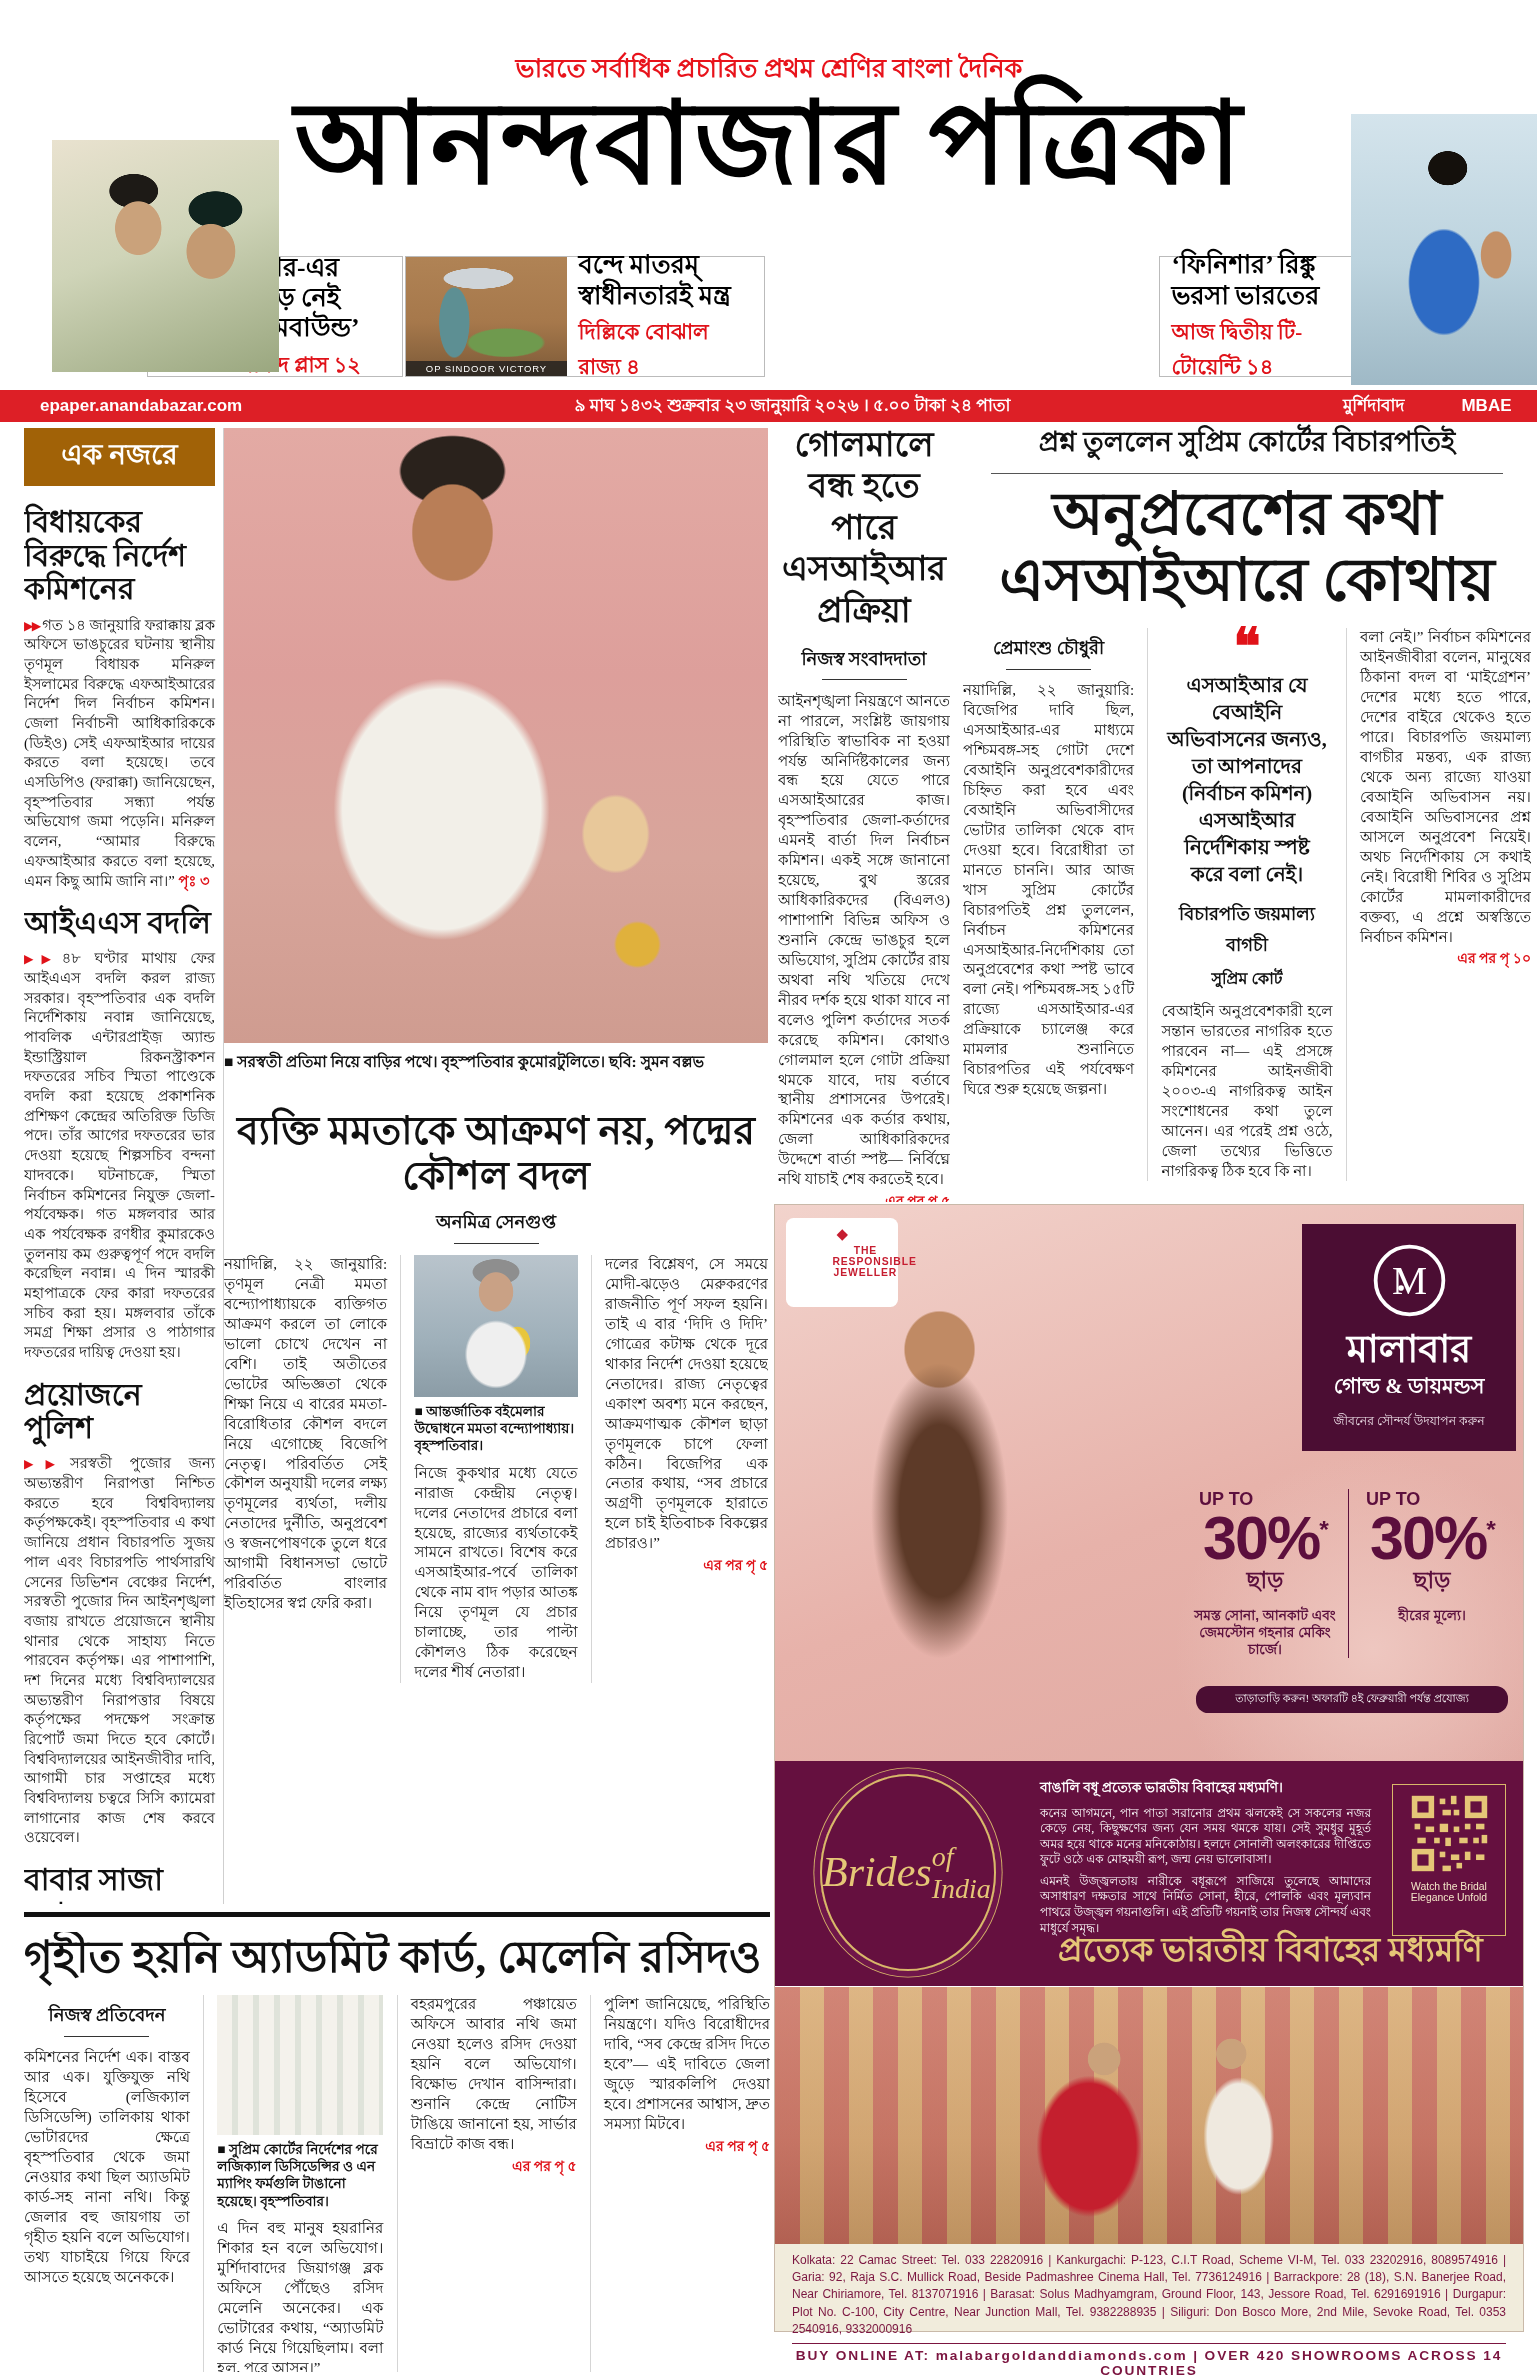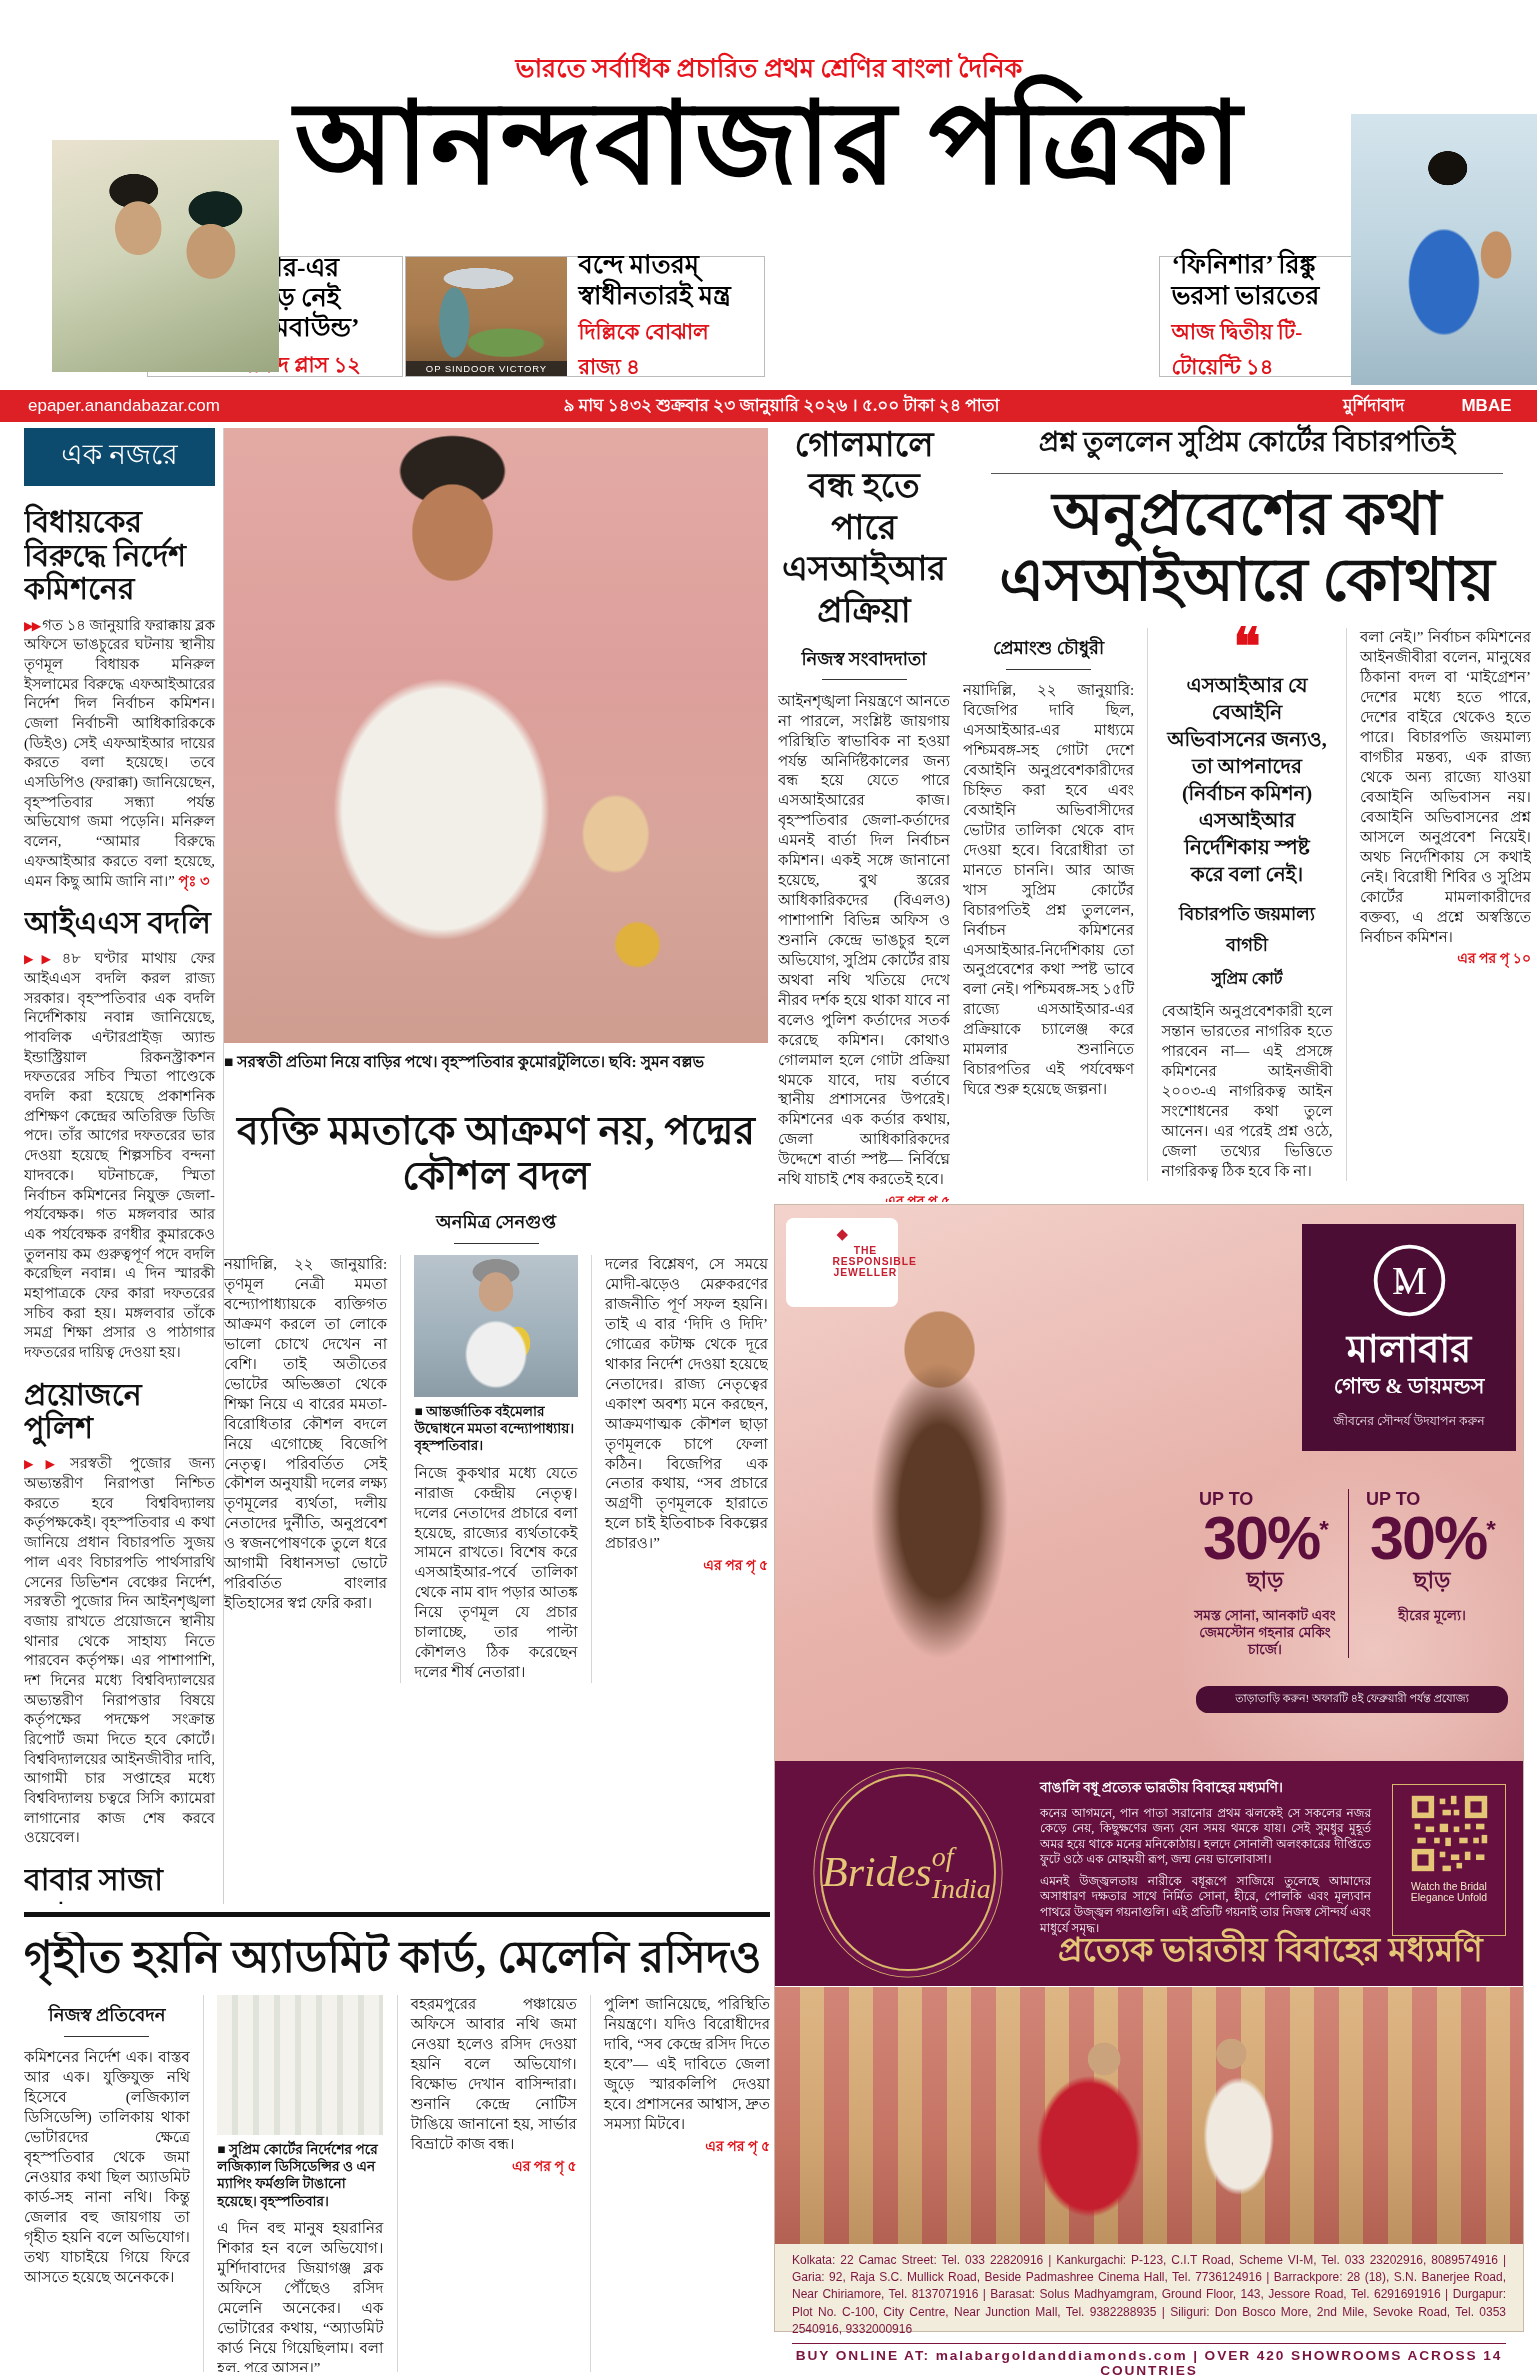--- a/index.html
+++ b/index.html
@@ -39,27 +39,27 @@
       radial-gradient(28px 24.6px at 30% 30%,#d94f3a 60%,transparent 63%),
       radial-gradient(38px 28px at 66% 42%,#e8e4da 60%,transparent 63%),
       radial-gradient(28px 28px at 50% 75%,#e0a13c 60%,transparent 63%),
       linear-gradient(160deg,#c9703d 0%,#b2543a 50%,#8e3f2f 100%);}
   .ov{position:absolute;left:0;right:0;bottom:0;background:rgba(30,30,30,.8);color:#fff;
       font-family:"Liberation Sans",sans-serif;font-size:9.5px;letter-spacing:0.9px;
       text-align:center;padding:1.9px 0;}
   
   .datebar{top:390px;left:0;width:100%;height:32px;background:#dd1f26;color:#fff;
            display:flex;align-items:center;font-size:17px;z-index:6;}
-  .datebar .l{margin-left:28px;font-family:"Liberation Sans",sans-serif;font-weight:normal;}
+  .datebar .l{margin-left:40px;font-family:"Liberation Sans",sans-serif;font-weight:bold;}
   .datebar .c{flex:1;text-align:center;font-weight:bold;}
   .datebar .r{margin-right:57px;font-weight:bold;}
   .datebar .code{margin-right:26.5px;font-family:"Liberation Sans",sans-serif;font-weight:bold;}
   
   .rail{left:24px;top:428px;width:191px;height:1476px;overflow:hidden;border-right:0.9px solid #cfcfcf;padding-right:7.6px;}
-  .rail-h{background:#0c4a6e;color:#fff;font-size:28px;font-weight:normal;text-align:center;
+  .rail-h{background:#a16207;color:#fff;font-size:28px;font-weight:bold;text-align:center;
           padding:4.7px 0 6.6px;margin-bottom:19px;}
   .brief-t{font-size:30px;font-weight:bold;line-height:1.12;margin:15px 0 9.5px;}
   .brief-b{font-size:14.7px;line-height:1.34;text-align:justify;}
   .mark{color:#e01219;font-size:12.3px;letter-spacing:-1.9px;margin-right:2.8px;}
   .pref{color:#e01219;font-weight:bold;}
   
   .ph-girl{left:224px;top:428px;width:544px;height:615px;
     background:
       radial-gradient(66px 79px at 42% 17%,#b97e57 60%,transparent 62%),
       radial-gradient(85px 57px at 42% 7%,#2a221c 60%,transparent 63%),

